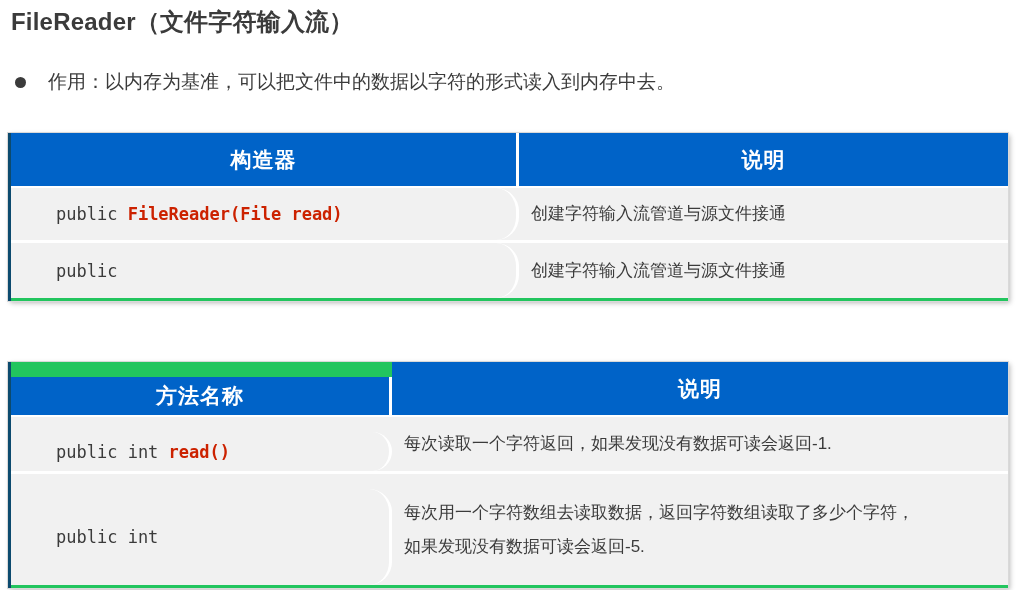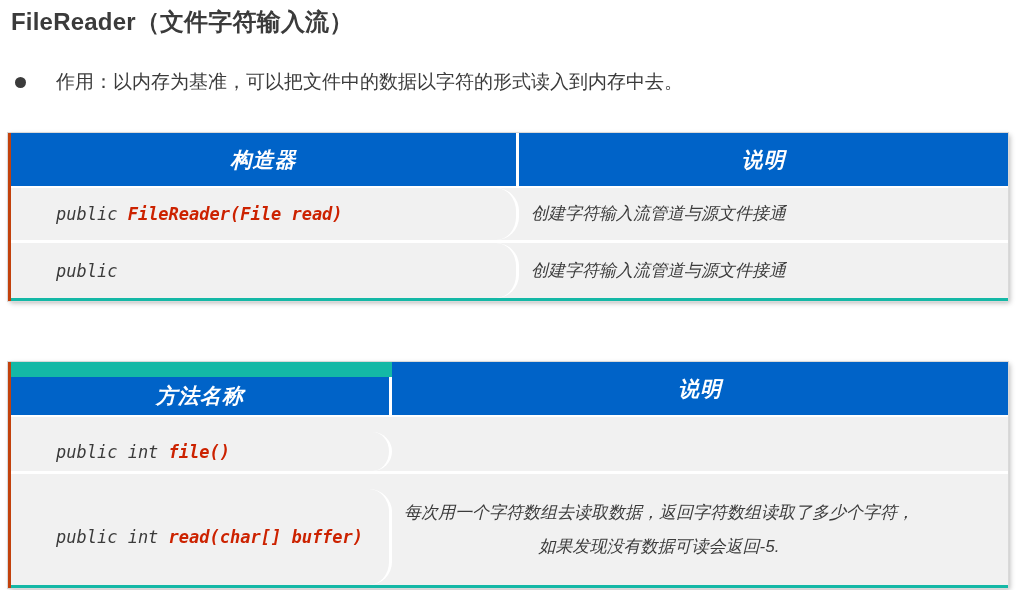--- a/index.html
+++ b/index.html
@@ -48,31 +48,29 @@
     border-radius: 50%;
     background: #3b3b3b;
     margin-right: 22px;
     margin-left: 4px;
     flex: 0 0 auto;
   }
   .bullet-text {
     font-size: 19px;
     color: #3b3b3b;
     line-height: 1.3;
-    margin-left: 8px;
   }
 
   
   .tbl {
     position: absolute;
-    background: #14b8a6;
+    background: #22c55e;
     box-shadow: 0 0 0 1px #d9d9d9, 2px 2px 5px rgba(0,0,0,0.28);
-    border-left: 3px solid #c2410c;
+    border-left: 3px solid #0c4a6e;
     box-sizing: border-box;
-    font-style: italic;
   }
   .tbl.table-1 {
     left: 8px;
     top: 133px;
     width: 1000px;
     height: 168px;
   }
   .tbl.table-2 {
     left: 8px;
     top: 362px;
@@ -125,21 +123,20 @@
   .code .hl {
     color: #cc2200;
     font-weight: bold;
   }
   .desc {
     font-size: 17px;
     color: #3b3b3b;
     padding-left: 12px;
     line-height: 2.0;
     white-space: pre-line;
-    text-align: center;
   }
 
   
   .table-1 .c1 { width: 508px; }
   .table-1 .c2 { width: 489px; }
   .table-1 .tbody-row { height: 55px; }
 
   
   .table-2 .c1 { width: 381px; margin-top: 15px; }
   .table-2 .c2 { width: 616px; }
@@ -179,24 +176,25 @@
   </div>
 
   <div class="tbl table-2">
 
     <div class="trow thead">
       <div class="tcell c1">方法名称</div>
       <div class="tcell c2">说明</div>
     </div>
 
     <div class="trow tbody-row row-read">
-      <div class="tcell c1 code"><span>public int </span><span class="hl">file()</span></div>
+      <div class="tcell c1 code"><span>public int </span><span class="hl">read()</span></div>
+      <div class="tcell c2 desc">每次读取一个字符返回，如果发现没有数据可读会返回-1.</div>
     </div>
 
     <div class="trow tbody-row row-readbuf">
-      <div class="tcell c1 code"><span>public int </span><span class="hl">read(char[] buffer)</span></div>
+      <div class="tcell c1 code"><span>public int </span></div>
       <div class="tcell c2 desc">每次用一个字符数组去读取数据，返回字符数组读取了多少个字符，
 如果发现没有数据可读会返回-5.</div>
     </div>
 
   </div>
 
 </div>
 
 </body></html>

